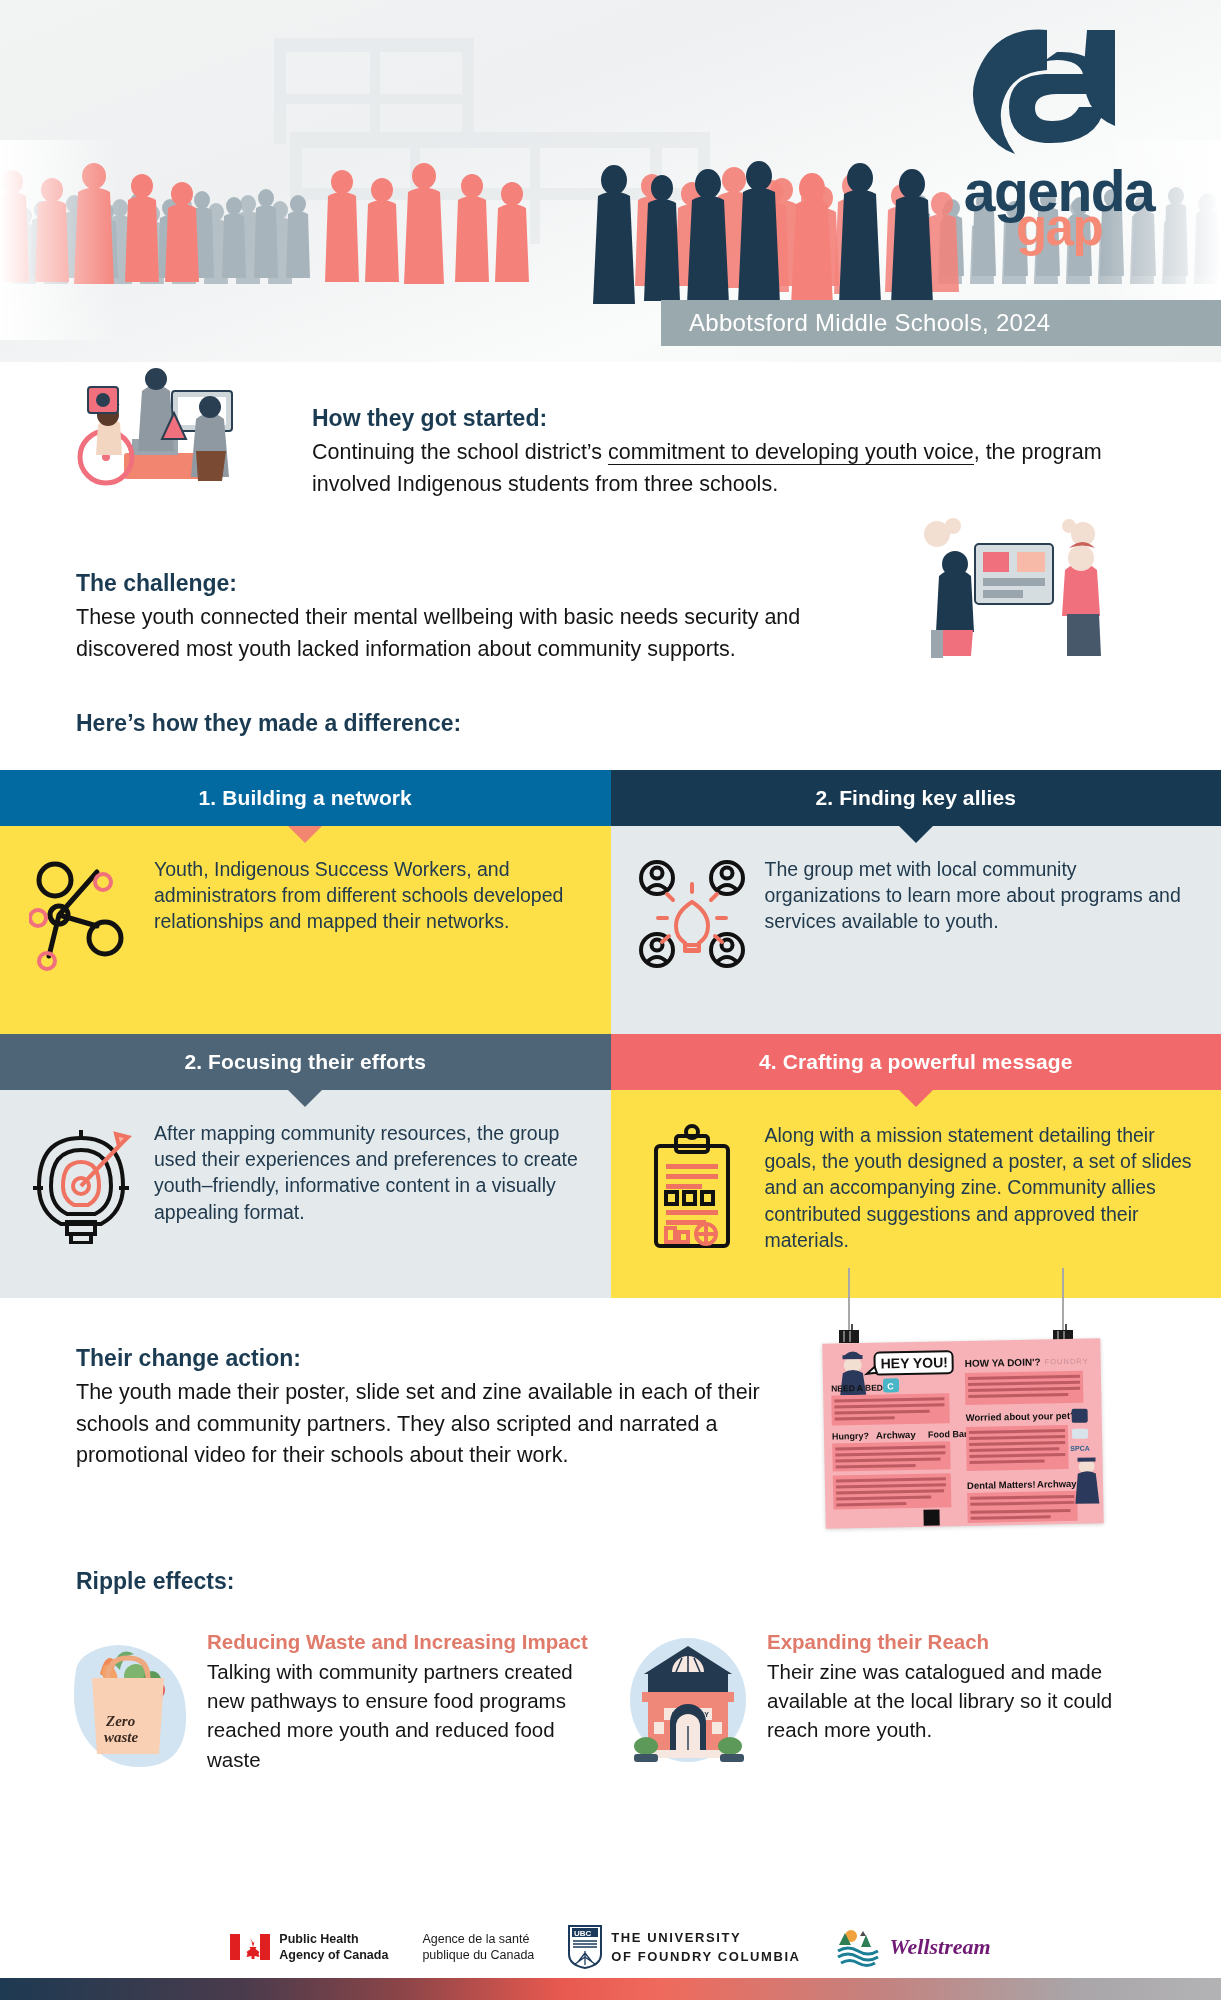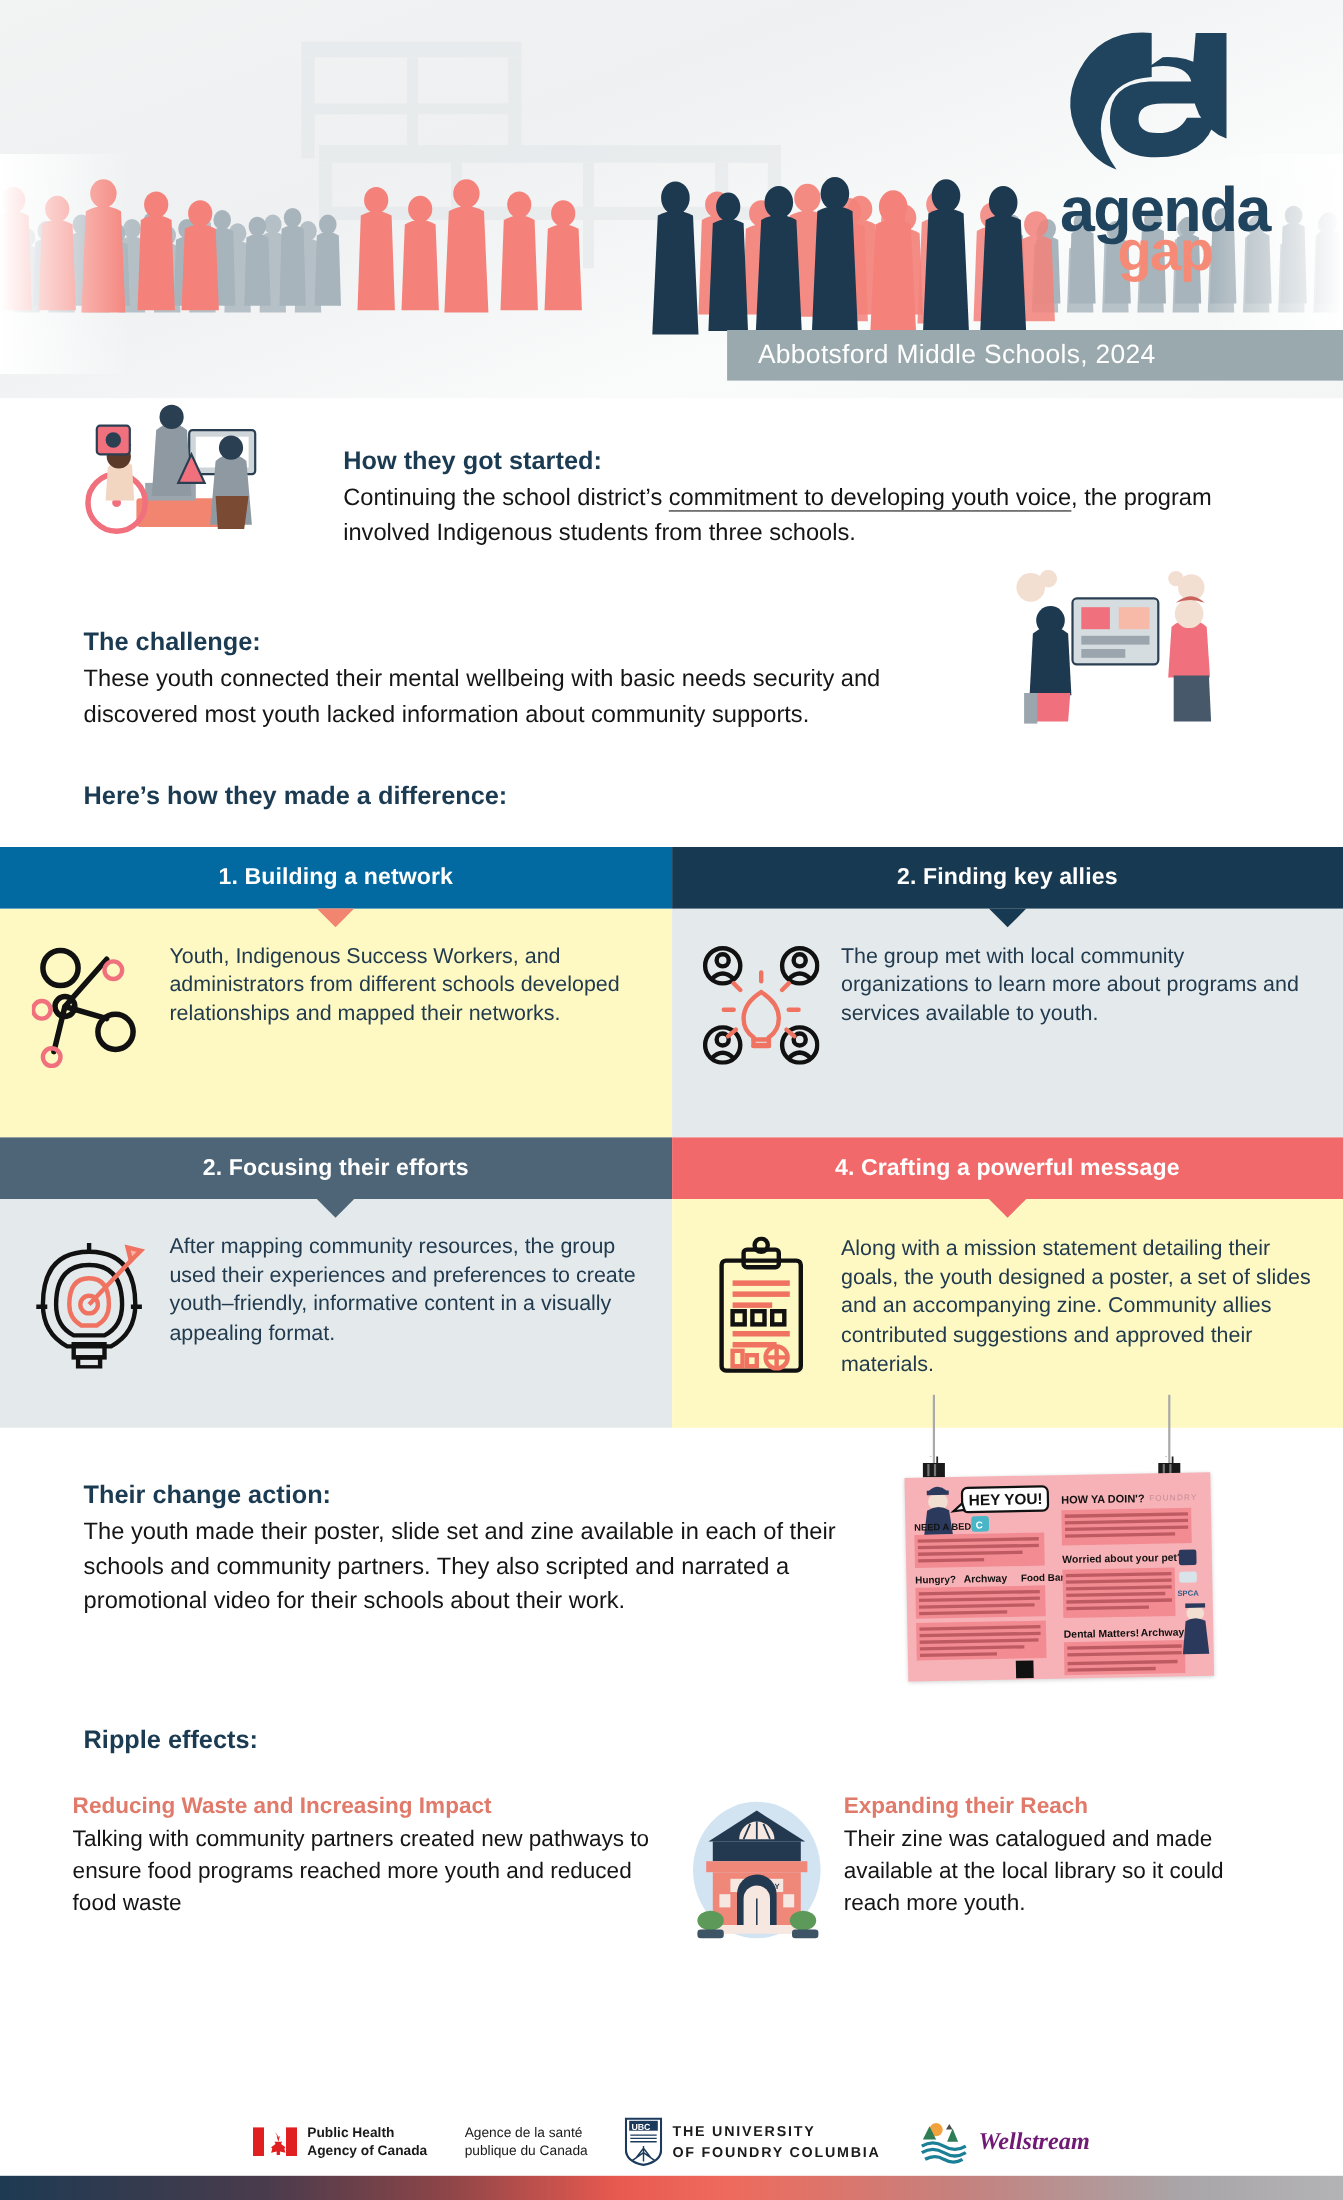--- a/index.html
+++ b/index.html
@@ -64,21 +64,21 @@
   .bar span { color:#fff; font-size:21px; font-weight:700; letter-spacing:.1px; }
   .bar .notch {
     position:absolute; left:50%; transform:translateX(-50%); bottom:-17px;
     width:0; height:0; border-left:17px solid transparent; border-right:17px solid transparent;
   }
   .bar.coral  { background:#0369a1; } .bar.coral  .notch { border-top:17px solid #f28570; }
   .bar.navy   { background:#173a52; } .bar.navy   .notch { border-top:17px solid #173a52; }
   .bar.slate  { background:#4d6577; } .bar.slate  .notch { border-top:17px solid #4d6577; }
   .bar.red    { background:#f2696b; } .bar.red    .notch { border-top:17px solid #f2696b; }
   .panel { padding:30px 26px 28px 22px; display:flex; gap:14px; min-height:208px; }
-  .panel.pink { background:#fef9c3; }
+  .panel.pink { background:#fde047; }
   .panel.gray { background:#e4eaec; }
   .panel .ico { width:118px; flex:0 0 118px; display:flex; align-items:flex-start; justify-content:center; padding-top:4px; }
   .panel .txt { font-size:19.5px; line-height:1.345; color:#213a4e; }
   .panel.r4 .txt { padding-top:2px; }
 
   
   #change { left:76px; top:1345px; width:720px; }
   .poster-wrap { position:absolute; left:812px; top:1268px; width:300px; height:275px; }
   .pin-line { position:absolute; width:1.5px; background:#a9a9a9; top:0; height:62px; }
   .clip { position:absolute; width:22px; height:20px; top:56px; }
@@ -558,20 +558,35 @@
     </svg>
   </div>
 </div>
 
 <div class="sec" id="rippleheading">
   <div class="h-title">Ripple effects:</div>
 </div>
 
 <div class="ripples">
   <div class="ripple">
+    <div class="art">
+      <svg width="125" height="145" viewBox="0 0 125 145">
+        <path d="M10 40 q-8 48 14 74 q24 28 62 22 q32 -6 34 -44 q2 -42 -26 -62 q-30 -22 -60 -12 q-22 8 -24 22z" fill="#d2e4f2"></path>
+        <path d="M48 34 q6 -18 20 -10 q-12 2 -14 16z" fill="#6fa86b"></path>
+        <path d="M34 44 q6 -24 16 -12 l-6 18z" fill="#ef8a56"></path>
+        <ellipse cx="44" cy="46" rx="7" ry="12" fill="#f3a166" transform="rotate(-20 44 46)"></ellipse>
+        <circle cx="70" cy="46" r="12" fill="#7fb46f"></circle>
+        <circle cx="86" cy="50" r="9" fill="#5d9a59"></circle>
+        <ellipse cx="92" cy="60" rx="7" ry="9" fill="#e05b52"></ellipse>
+        <path d="M26 48 h72 l-5 76 h-62z" fill="#fad0b5"></path>
+        <path d="M42 48 q0 -20 20 -20 q20 0 20 20" fill="none" stroke="#f0a97f" stroke-width="5"></path>
+        <text x="40" y="96" font-family="Liberation Serif, serif" font-style="italic" font-size="15" font-weight="700" fill="#3a2a22">Zero</text>
+        <text x="38" y="112" font-family="Liberation Serif, serif" font-style="italic" font-size="15" font-weight="700" fill="#3a2a22">waste</text>
+      </svg>
+    </div>
     <div>
       <div class="rtitle">Reducing Waste and Increasing Impact</div>
       <div class="rtxt">Talking with community partners created new pathways to ensure food programs reached more youth and reduced food waste</div>
     </div>
   </div>
 
   <div class="ripple">
     <div class="art">
       <svg width="125" height="145" viewBox="0 0 125 145">
         <ellipse cx="62" cy="70" rx="58" ry="62" fill="#d2e4f2"></ellipse>

